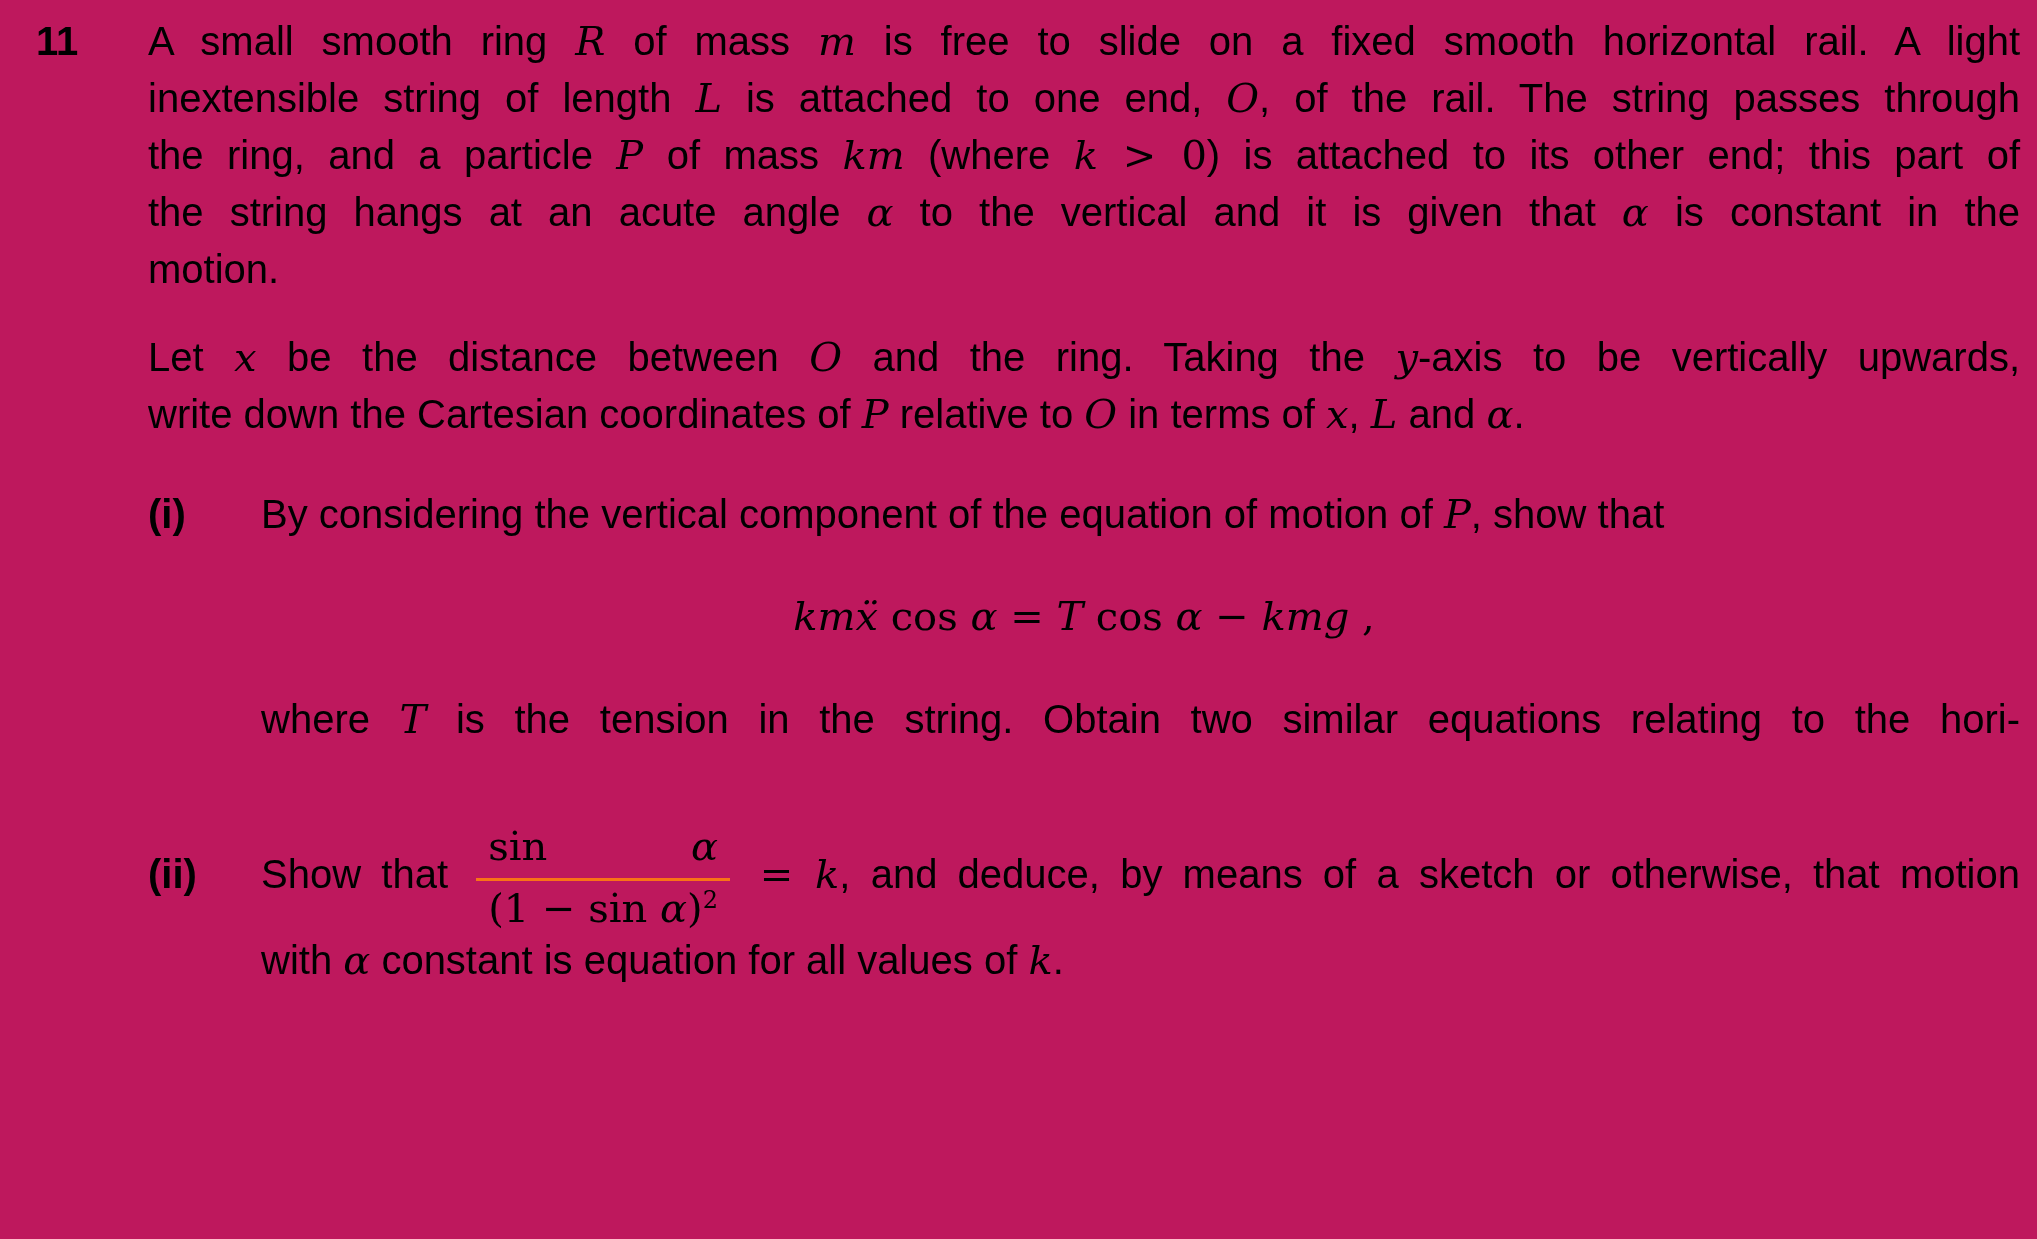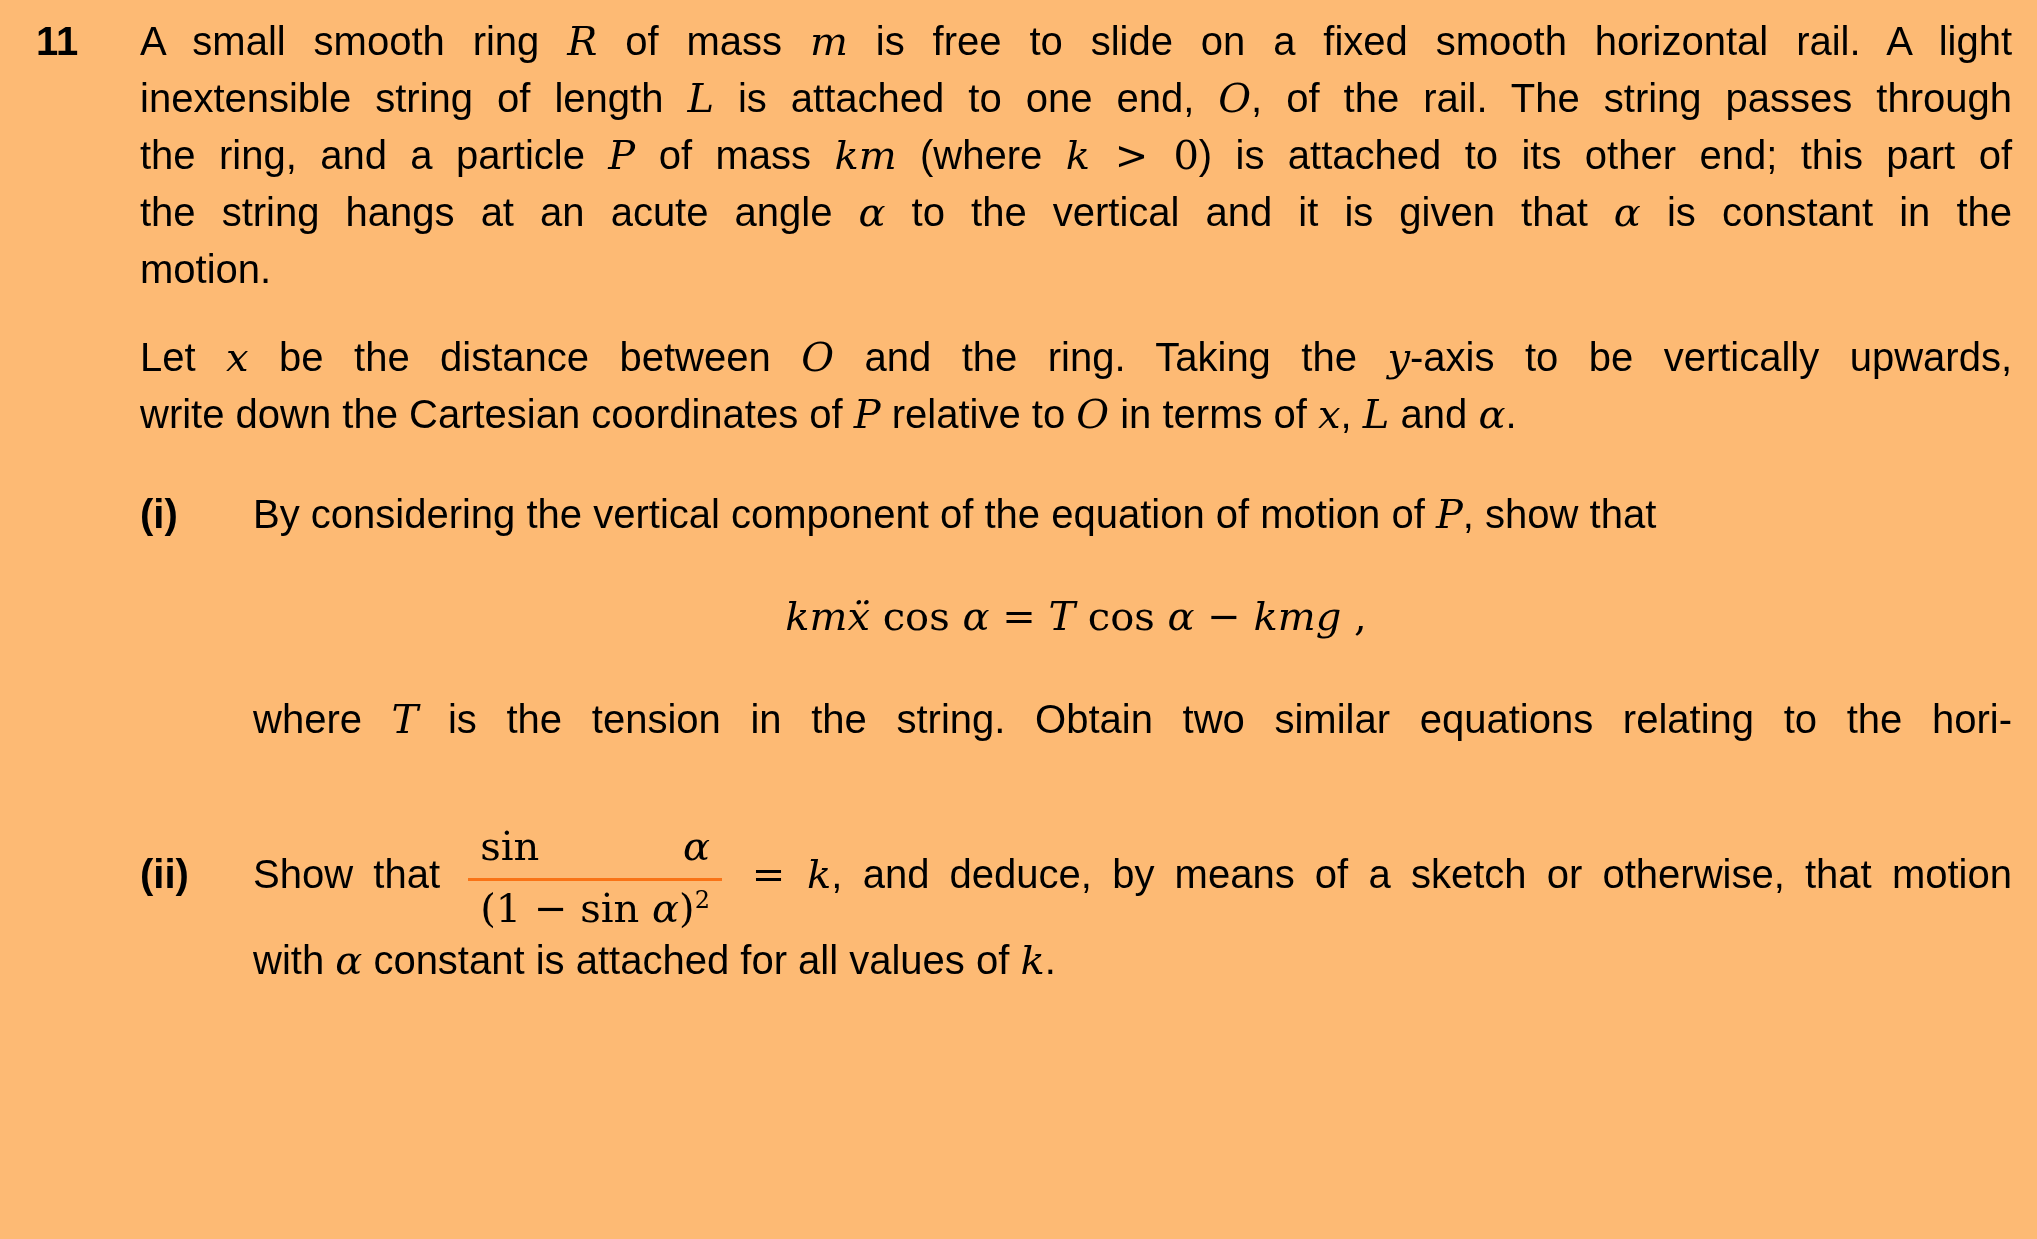--- a/index.html
+++ b/index.html
@@ -1,25 +1,25 @@
 <!DOCTYPE html>
 <html><head>
 <meta charset="utf-8">
 <style>
   html,body{margin:0;padding:0;background:#ffffff;}
   .page{
     position:relative;
     width:2037px;height:1239px;
-    background:#fdba74;color:#000000;
+    background:#be185d;color:#000000;
     font-family:"Liberation Sans",sans-serif;
     font-size:40px;line-height:57px;
     overflow:hidden;
   }
   .qnum{position:absolute;left:36px;top:13px;font-weight:bold;}
-  .qcontent{position:absolute;left:140px;top:13px;width:1872px;}
+  .qcontent{position:absolute;left:148px;top:13px;width:1872px;}
   .line{text-align:justify;text-align-last:justify;}
   .line.last{text-align:left;text-align-last:left;}
   
   .mi{font-family:"DejaVu Serif",serif;font-style:italic;}
   .mr{font-family:"DejaVu Serif",serif;font-style:normal;}
   .msup{font-family:"DejaVu Serif",serif;font-size:60%;vertical-align:super;line-height:0;}
   .frac{display:inline-block;vertical-align:middle;text-align:center;line-height:48px;margin:0 8px;}
   .frac .num{display:block;padding:0 12px 8px;}
   .frac .den{display:block;border-top:3px solid #f97316;padding:3px 12px 0;}
   
@@ -51,17 +51,17 @@
       <div class="b2">
         <div class="item-body">
           <div class="line last"><span class="ilabel">(i)</span><span class="t">By considering the vertical component of the equation of motion of </span><span class="mi">P</span><span class="t">, show that</span></div>
           <div class="eqline"><span class="mi">kmẍ</span><span class="mr"> cos </span><span class="mi">α</span><span class="mr"> = </span><span class="mi">T</span><span class="mr"> cos </span><span class="mi">α</span><span class="mr"> − </span><span class="mi">kmg</span><span class="mr"> ,</span></div>
           <div class="line"><span class="t">where </span><span class="mi">T</span><span class="t"> is the tension in the string. Obtain two similar equations relating to the hori-</span></div>
         </div>
       </div>
       <div class="b3">
         <div class="item-body">
           <div class="line"><span class="ilabel">(ii)</span><span class="t">Show that </span><span class="frac"><span class="num"><span class="mr">sin </span><span class="mi">α</span></span><span class="den"><span class="mr">(1 − sin </span><span class="mi">α</span><span class="mr">)</span><span class="msup">2</span></span></span><span class="mr"> = </span><span class="mi">k</span><span class="t">, and deduce, by means of a sketch or otherwise, that motion</span></div>
-          <div class="line last"><span class="t">with </span><span class="mi">α</span><span class="t"> constant is attached for all values of </span><span class="mi">k</span><span class="t">.</span></div>
+          <div class="line last"><span class="t">with </span><span class="mi">α</span><span class="t"> constant is equation for all values of </span><span class="mi">k</span><span class="t">.</span></div>
         </div>
       </div>
     </div>
 </div>
 
 </body></html>

